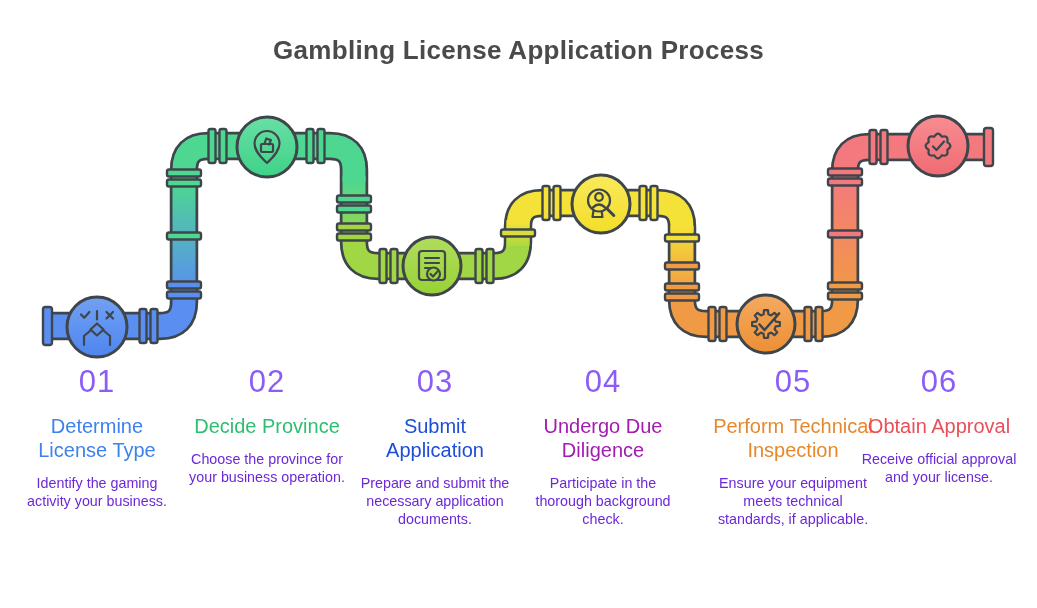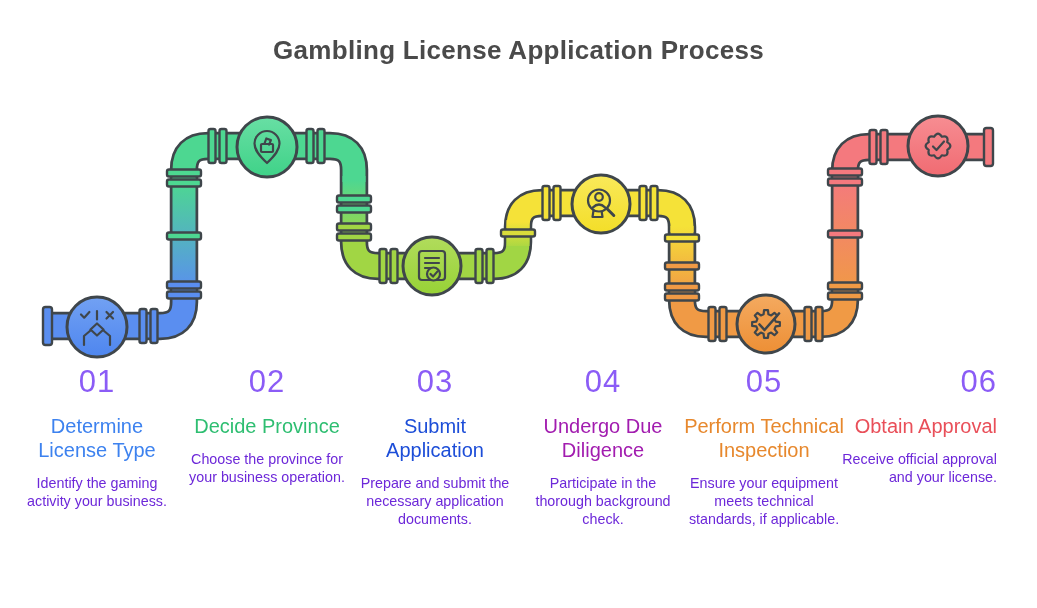--- a/index.html
+++ b/index.html
@@ -11,21 +11,21 @@
     position:absolute; top:35px; left:0; right:0; margin:0;
     text-align:center; font-size:26px; font-weight:bold; color:#4a4a4a;
     letter-spacing:0.3px;
   }
   svg.pipes { position:absolute; top:0; left:0; }
   .step { position:absolute; top:366px; width:164px; text-align:center; }
   .step-num  { font-size:31px; line-height:1.05; color:#8b5cf6; letter-spacing:1px; font-weight:normal; }
   .step-title{ margin-top:15px; font-size:20px; font-weight:normal; line-height:1.22; }
   .step-desc { margin-top:13px; font-size:14.3px; color:#6d28d9; line-height:1.24; }
   .s1 { left:15px; }  .s2 { left:185px; } .s3 { left:353px; }
-  .s4 { left:521px; } .s5 { left:682px; } .s6 { left:833px;text-align:right; }
+  .s4 { left:521px; } .s5 { left:711px; } .s6 { left:857px; }
 </style>
 </head>
 <body>
 
 <div class="canvas">
 
   <h1 class="page-title">Gambling License Application Process</h1>
 
   <svg class="pipes" width="1037" height="608" viewBox="0 0 1037 608">
     <defs>

